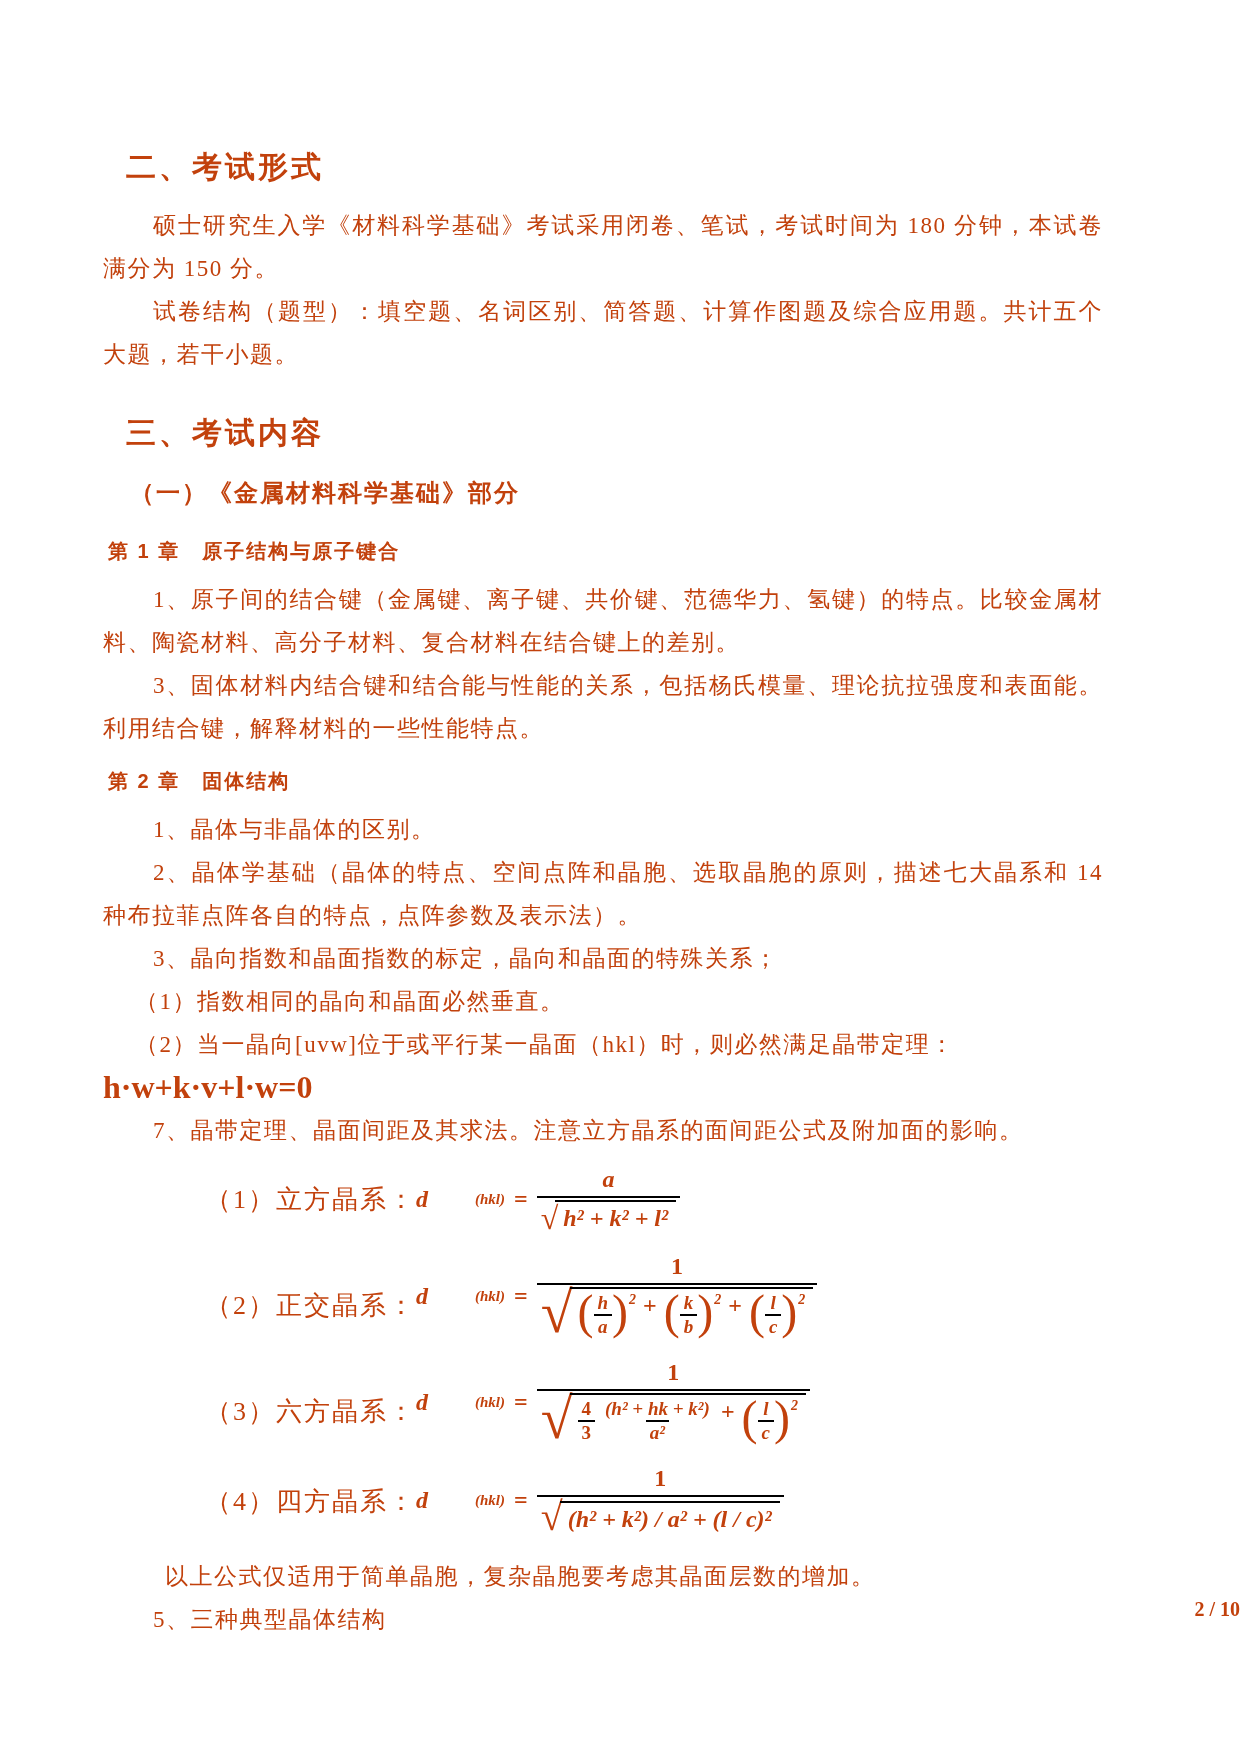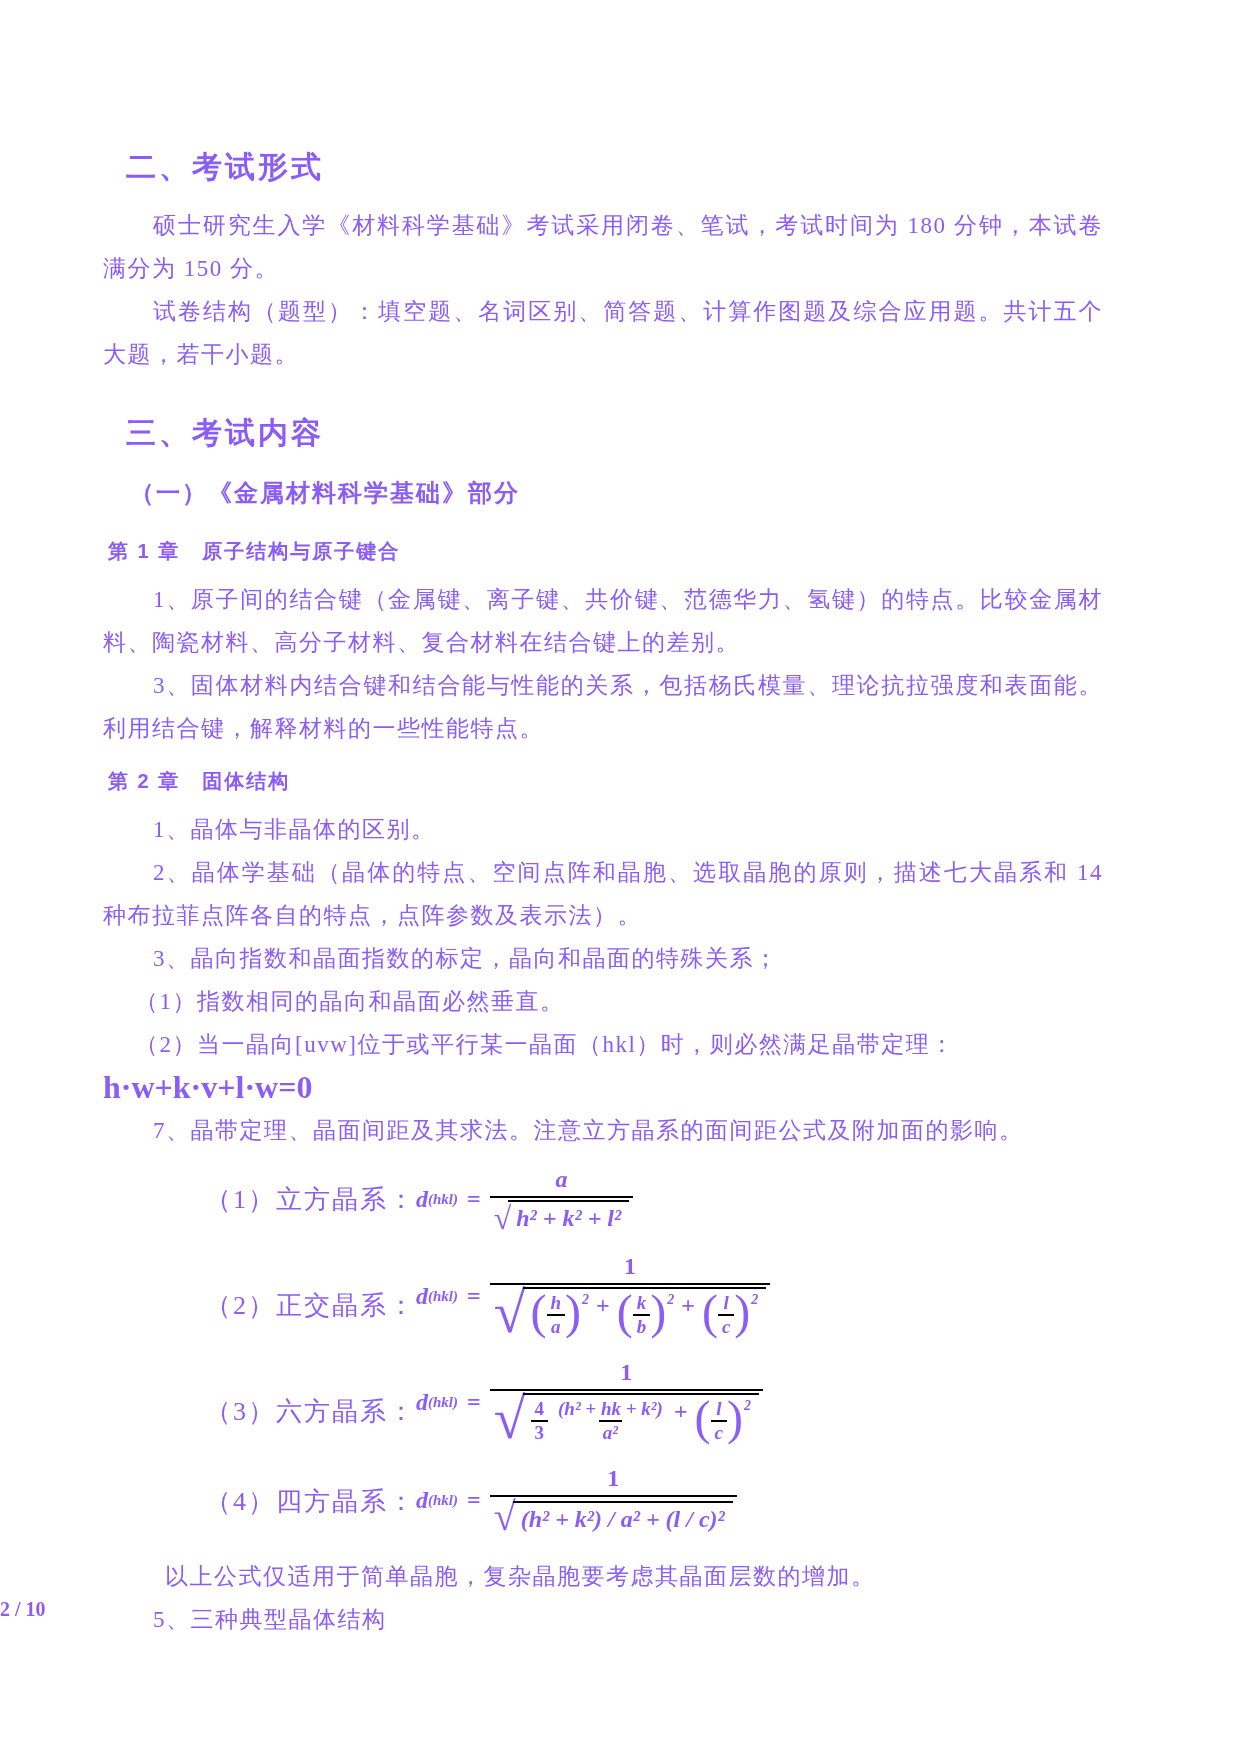--- a/index.html
+++ b/index.html
@@ -3,21 +3,21 @@
 <meta charset="utf-8">
 <style>
   html,body{margin:0;padding:0;background:#e8e8e8;}
   .page{
     position:relative;
     width:1240px;height:1754px;
     margin:0 auto;
     background:#ffffff;
     overflow:hidden;
     font-family:"Liberation Serif","DejaVu Serif",serif;
-    color:#8b5cf6;
+    color:#c2410c;
   }
   .content{padding:148px 137px 0 103px;}
 
   
   .h-main{
     font-family:"Liberation Sans","DejaVu Sans",sans-serif;
     font-weight:bold;font-size:30px;line-height:38px;
     letter-spacing:3px;margin:0 0 18px 23px;
   }
   .h-main.second{margin-top:38px;margin-bottom:28px;}
@@ -50,21 +50,21 @@
     margin:14px 0 20px 102px;
   }
   .f-label{
     flex:0 0 208px;font-size:26px;letter-spacing:2px;
     padding-bottom:16px;white-space:nowrap;
   }
   .f-math{
     font-weight:bold;font-style:italic;font-size:24px;
     display:inline-flex;align-items:center;
   }
-  .dsub{font-size:15px;}
+  .dsub{font-size:15px;margin-left:47px;}
   .eq{font-style:normal;margin:0 9px;}
   .mfrac{display:inline-flex;flex-direction:column;align-items:center;text-align:center;}
   .mnum{padding:0 10px 3px;}
   .mnum.up{font-style:normal;}
   .mden{border-top:2px solid #000;padding:2px 4px 0;display:inline-flex;align-items:center;}
   .sqrt{display:inline-flex;align-items:center;}
   .sqrt-sym{font-style:normal;font-weight:normal;line-height:.9;align-self:flex-end;margin-right:-3px;}
   .rt-s .sqrt-sym{font-size:32px;}
   .rt-m .sqrt-sym{font-size:40px;}
   .rt-l .sqrt-sym{font-size:58px;}
@@ -73,21 +73,21 @@
   .sfrac .sn{padding:0 4px;}
   .sfrac .sd{border-top:2px solid #000;padding:0 4px;}
   .sfrac.up{font-style:normal;}
   .bp{font-style:normal;font-weight:normal;font-size:200%;line-height:.85;}
   sup.ex{font-size:14px;align-self:flex-start;margin-left:1px;}
   .plus{font-style:normal;margin:0 7px;}
   .gap{width:6px;display:inline-block;}
 
   .footer{
     position:absolute;left:0;right:0;top:1598px;
-    text-align:left;font-weight:bold;font-size:20px;
+    text-align:right;font-weight:bold;font-size:20px;
     font-family:"Liberation Serif","DejaVu Serif",serif;
   }
 </style>
 </head>
 <body>
 
 <div class="page">
   <div class="content">
 
     <div class="h-main">二、考试形式</div>

